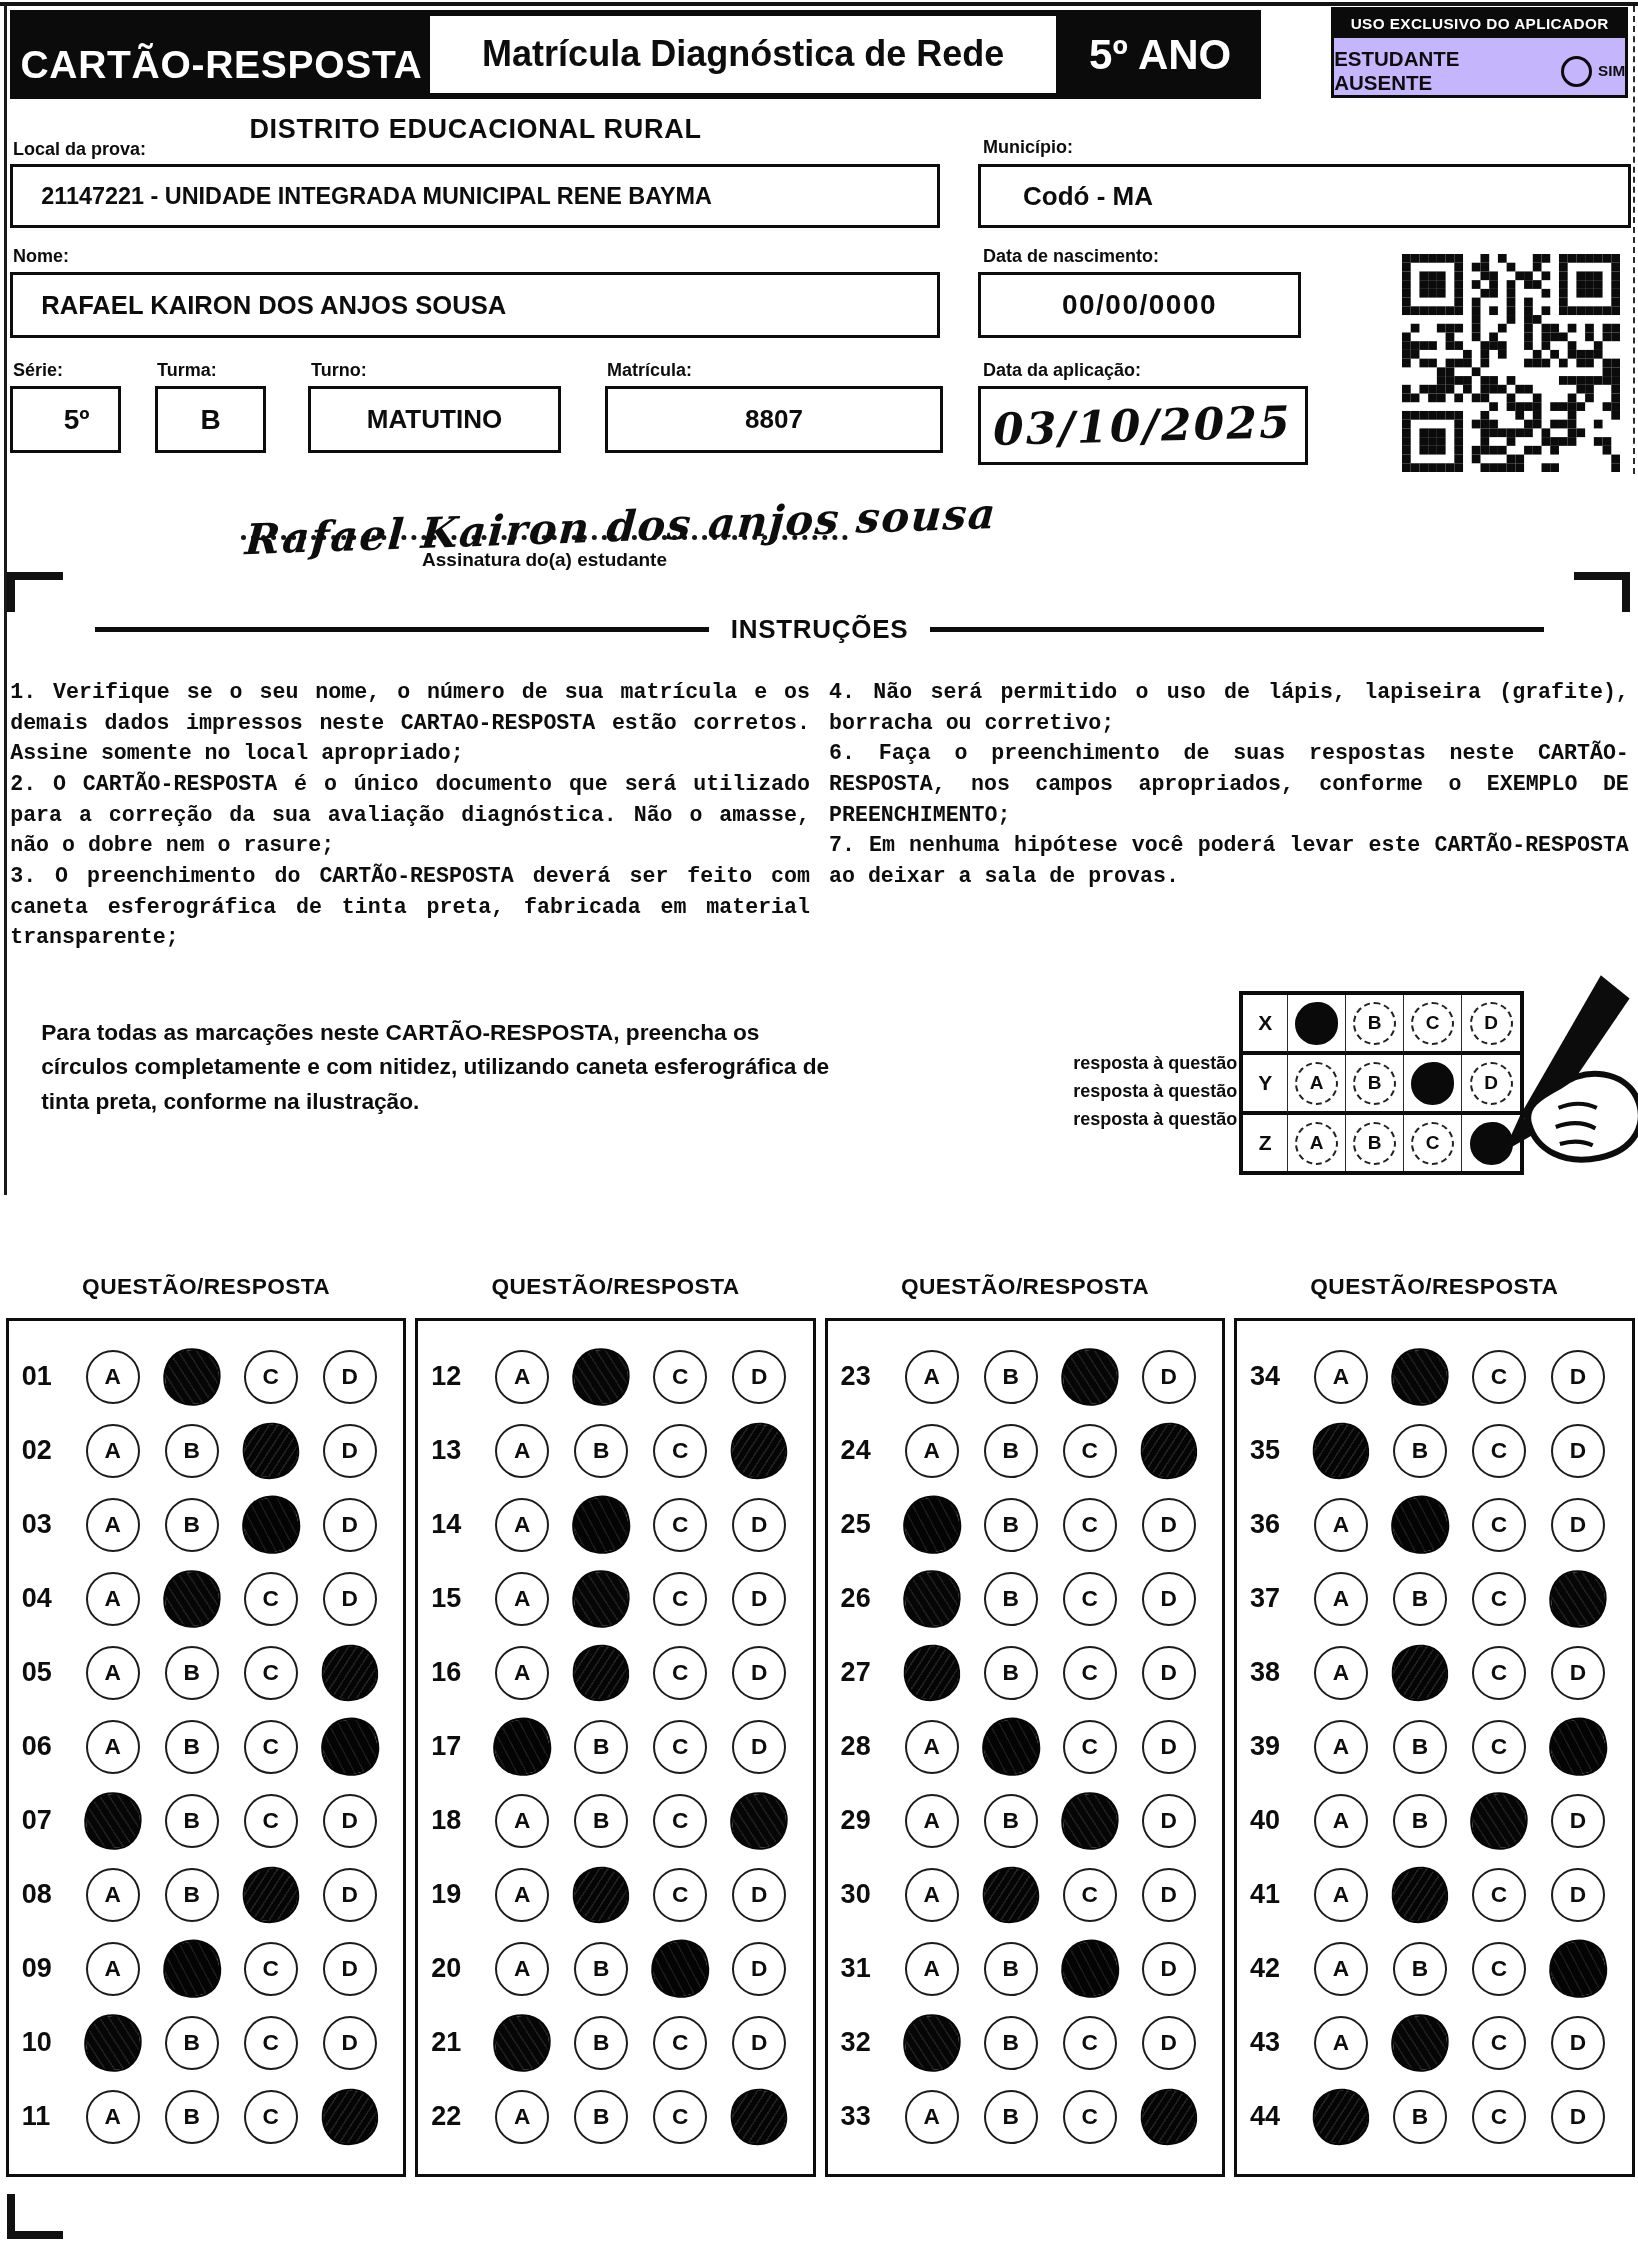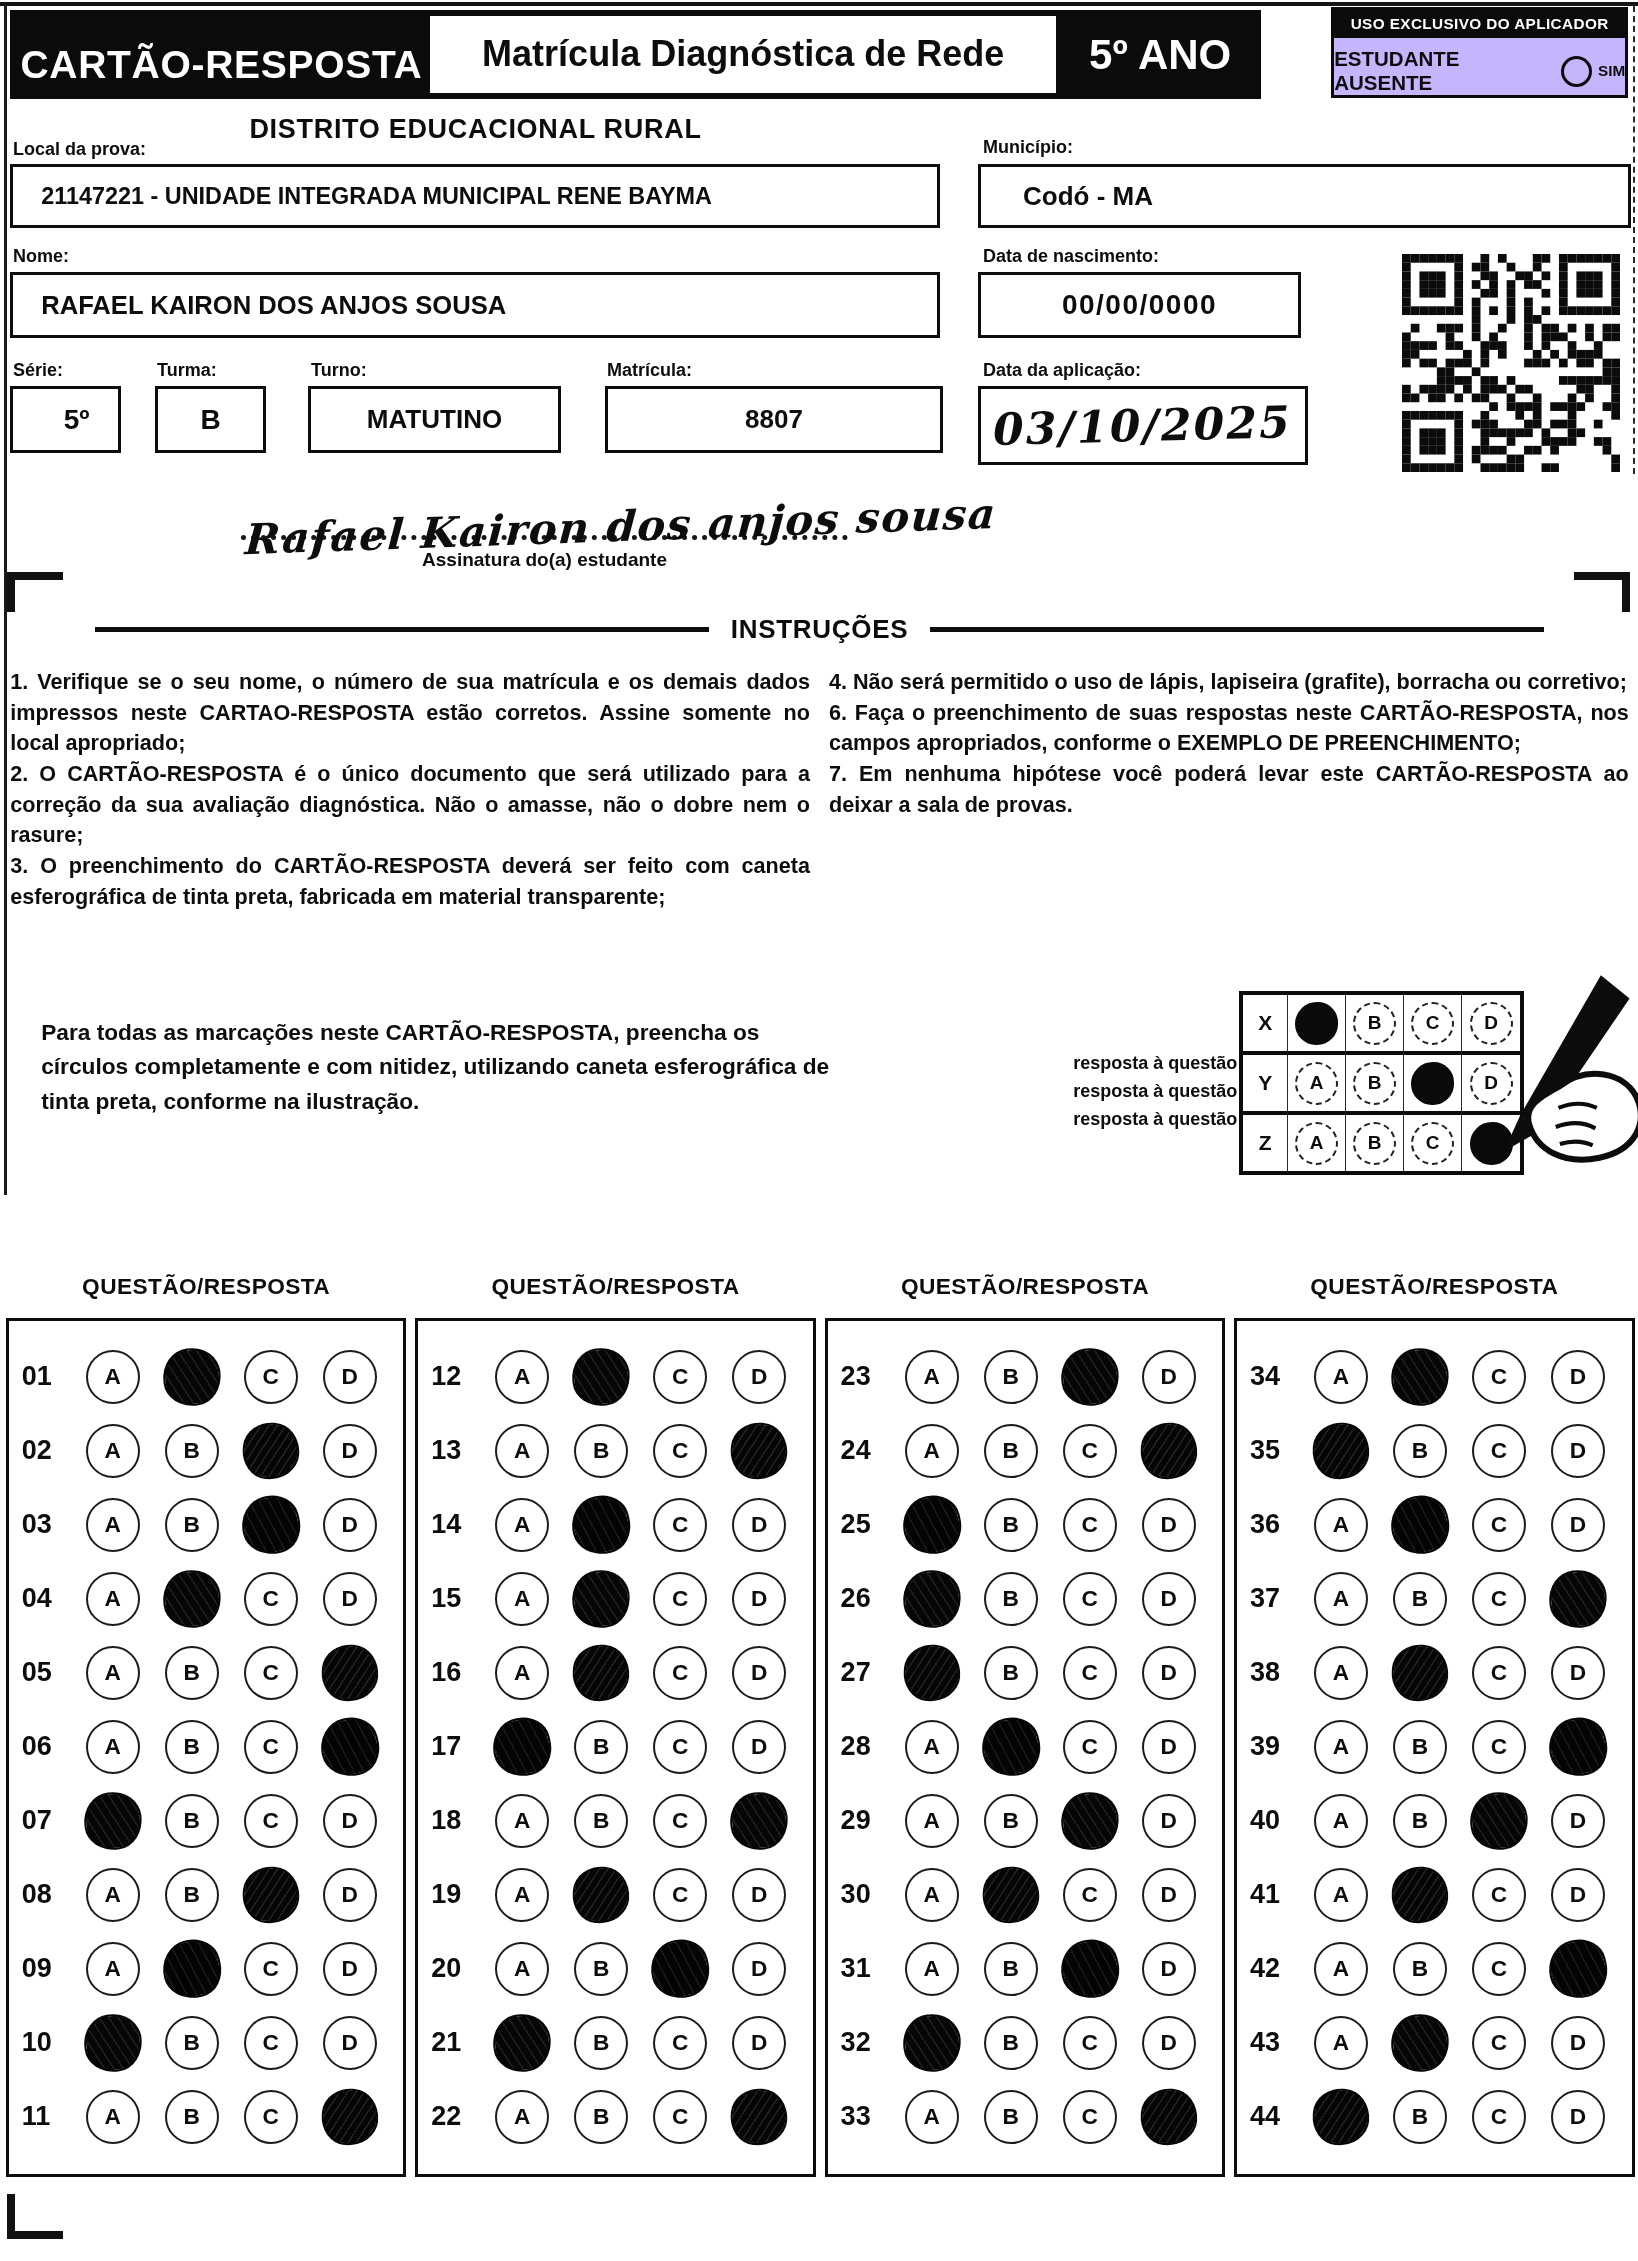--- a/index.html
+++ b/index.html
@@ -63,21 +63,21 @@
   .sig-text { position:absolute; left:4.4px; bottom:-16px; white-space:nowrap; font-size:42px;
               transform:rotate(-2deg) skewX(-6deg); letter-spacing:1.5px; }
   .sig-label{ text-align:center; font-weight:bold; font-size:19px; margin-top:8.8px; }
 
   
   .inst { position:absolute; left:10.2px; right:10.2px; top:614px; }
   .inst-head { display:flex; align-items:center; gap:22px; }
   .inst-head .rule { flex:1; height:5.1px; background:#0d0d0d; }
   .inst-head .rule.l { margin-left:85px; } .inst-head .rule.r { margin-right:85px; }
   .inst-head h2 { margin:0; font-size:26px; font-weight:bold; letter-spacing:0.7px; }
-  .inst-cols { display:flex; gap:19px; margin-top:22px; }
+  .inst-cols { display:flex; gap:19px; margin-top:32px;font-family:Liberation Mono, monospace; }
   .inst-col { flex:1; font-size:21.6px; font-weight:bold; text-align:justify; line-height:1.42; }
   .inst-col p { margin:0; }
 
   
   .example { position:absolute; left:10.2px; right:10.2px; top:1003px; height:227px; }
   .ex-text { position:absolute; left:31px; top:11.7px; width:789px; font-size:22.7px; font-weight:bold; line-height:1.52; margin:0; }
   .ex-captions { position:absolute; left:1020px; top:47px; font-size:18px; font-weight:bold; line-height:1.55; white-space:nowrap;margin-left:43px; }
   .ex-grid { position:absolute; left:1229px; top:-11.7px; border:4.4px solid #0c0c0c; background:#fff;
              display:grid; grid-template-columns:45px repeat(4,58px); }
   .ex-cell { height:56px; display:flex; align-items:center; justify-content:center;

